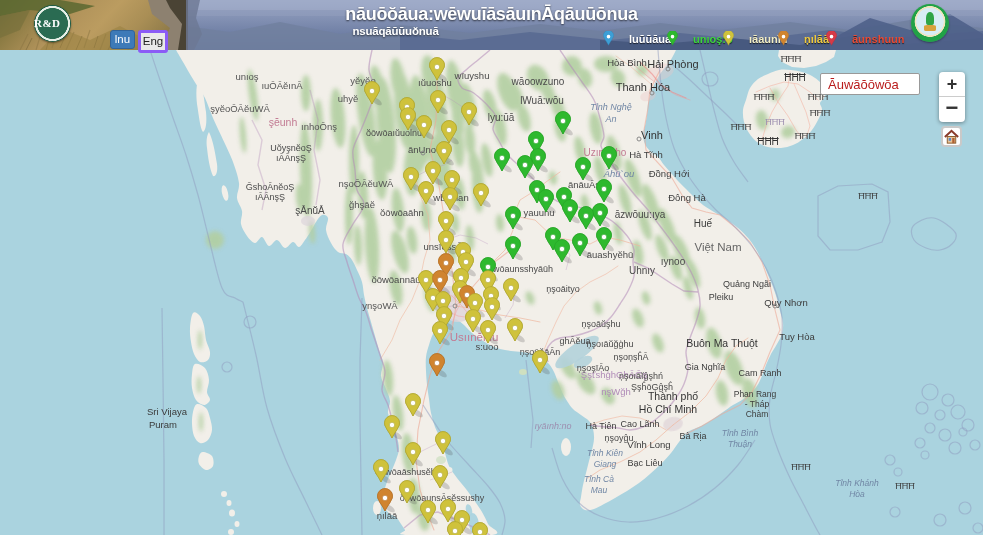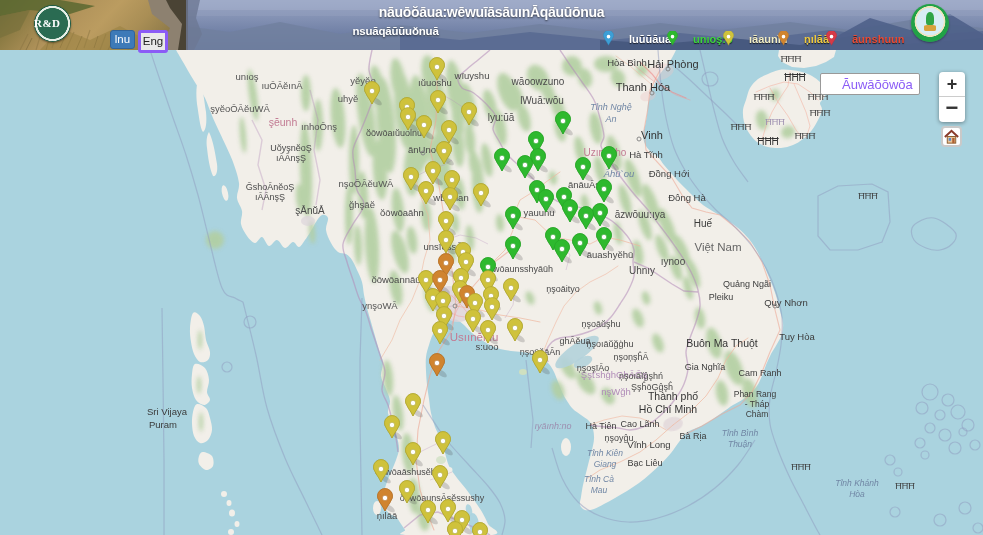--- a/index.html
+++ b/index.html
@@ -5,27 +5,27 @@
 #page{position:relative;width:983px;height:517px;background:#aad3df}
 #hdr{position:absolute;left:0;top:0;width:983px;height:50px;overflow:hidden}
 .logoL{position:absolute;left:34px;top:5px;width:37px;height:37px;border-radius:50%;background:radial-gradient(circle at 50% 50%,#2a6b52 0 58%,#e8f0e8 60% 66%,#1d5c47 68% 100%);box-shadow:0 1px 2px rgba(0,0,0,.45)}
 .logoL span{position:absolute;left:0;top:12px;width:100%;text-align:left;font:bold 11px "Liberation Serif",serif;color:#fff;letter-spacing:.5px}
 .logoR{position:absolute;left:911px;top:4px;width:38px;height:38px;border-radius:50%;background:radial-gradient(circle at 50% 46%,#d8edf4 0 48%,#efe5bf 50% 54%,#21a246 56% 96%,#0f7a2a 97% 100%);box-shadow:0 1px 2px rgba(0,0,0,.35)}
 .logoR i{position:absolute;left:15px;top:8px;width:8px;height:13px;background:#2fa546;border-radius:45% 45% 25% 25%}
 .logoR b{position:absolute;left:13px;top:21px;width:12px;height:6px;background:#d8a23c;border-radius:25%}
 .btn{position:absolute;top:30px;height:17px;line-height:17px;font-size:11.5px;border-radius:3px;text-align:center}
 #btnTH{left:110px;width:23px;background:#3d7ab8;color:#fff;border:1px solid #316399}
 #btnEN{left:138px;width:24px;background:#e9e9e9;color:#222;border:3px solid #8b5cf6}
-.title{position:absolute;left:0;top:4px;width:983px;text-align:center;color:#fff;font-weight:bold;font-size:14px;letter-spacing:-.3px;text-shadow:0 1px 2px rgba(0,0,0,.65)}
+.title{position:absolute;left:0;top:4px;width:983px;text-align:center;color:#fff;font-weight:bold;font-size:18px;letter-spacing:-.3px;text-shadow:0 1px 2px rgba(0,0,0,.65)}
 .subtitle{position:absolute;left:0;top:25px;width:791px;text-align:center;color:#fff;font-weight:bold;font-size:11.5px;letter-spacing:-.2px;text-shadow:0 1px 2px rgba(0,0,0,.65)}
 #legend{position:absolute;left:0;top:0;width:983px;height:50px;font-weight:bold;font-size:11px;text-shadow:0 1px 1px rgba(0,0,0,.7);pointer-events:none}
 #legend .it{position:absolute;top:31px;display:flex;align-items:center;gap:15px}
 #legend svg{display:block}
 #legend .t1{color:#fff}#legend .t2{color:#3ed43e}#legend .t3{color:#f2edc4}#legend .t4{color:#ecc93f}#legend .t5{color:#e84b35}
-#srch{position:absolute;left:820px;top:73px;width:100px;height:22px;background:#fff;border:1px solid #999;border-radius:2px;font-size:13px;color:#8b5cf6;line-height:21px;padding-left:21px;box-sizing:border-box}
+#srch{position:absolute;left:820px;top:73px;width:100px;height:22px;background:#fff;border:1px solid #999;border-radius:2px;font-size:13px;color:#b91c1c;line-height:21px;padding-left:7px;box-sizing:border-box}
 #zoomc{position:absolute;left:939px;top:72px;width:26px;height:50px;background:#fff;border-radius:4px;box-shadow:0 1px 4px rgba(0,0,0,.4);font-weight:bold;color:#333;text-align:center}
 #zoomc .zp{height:25px;line-height:25px;font-size:18px;border-bottom:1px solid #ccc;box-sizing:border-box}
 #zoomc .zm{height:24px;line-height:22px;font-size:22px}
 #homec{position:absolute;left:941px;top:126px;width:17px;height:17px;background:#fff;border:2px solid #c9c9c9;border-radius:4px;display:flex;align-items:center;justify-content:center}
 </style></head>
 <body>
 <div id="page">
 <svg id="map" width="983" height="485" viewBox="0 50 983 485" style="position:absolute;left:0;top:50px">
 <defs>
         <filter id="fblur" x="-20%" y="-20%" width="140%" height="140%">

